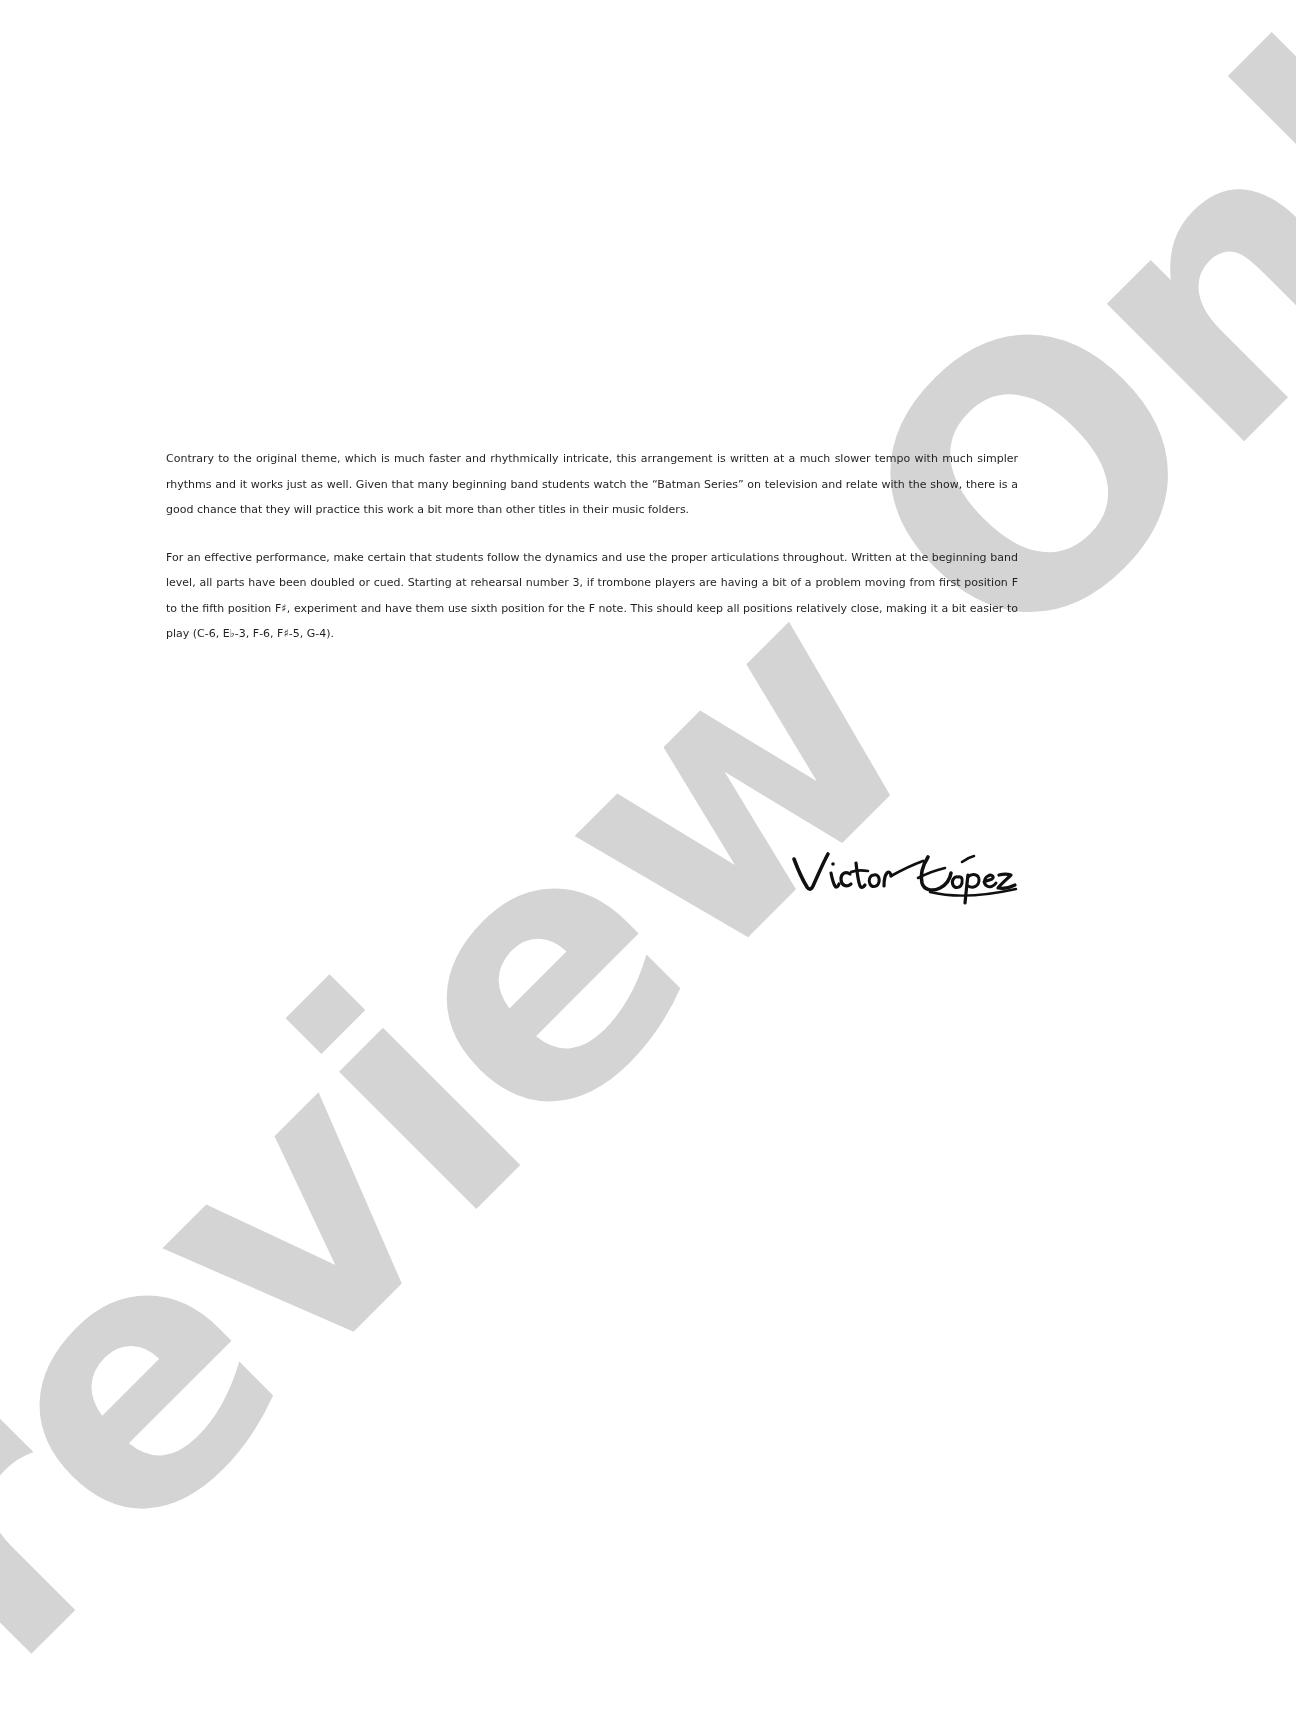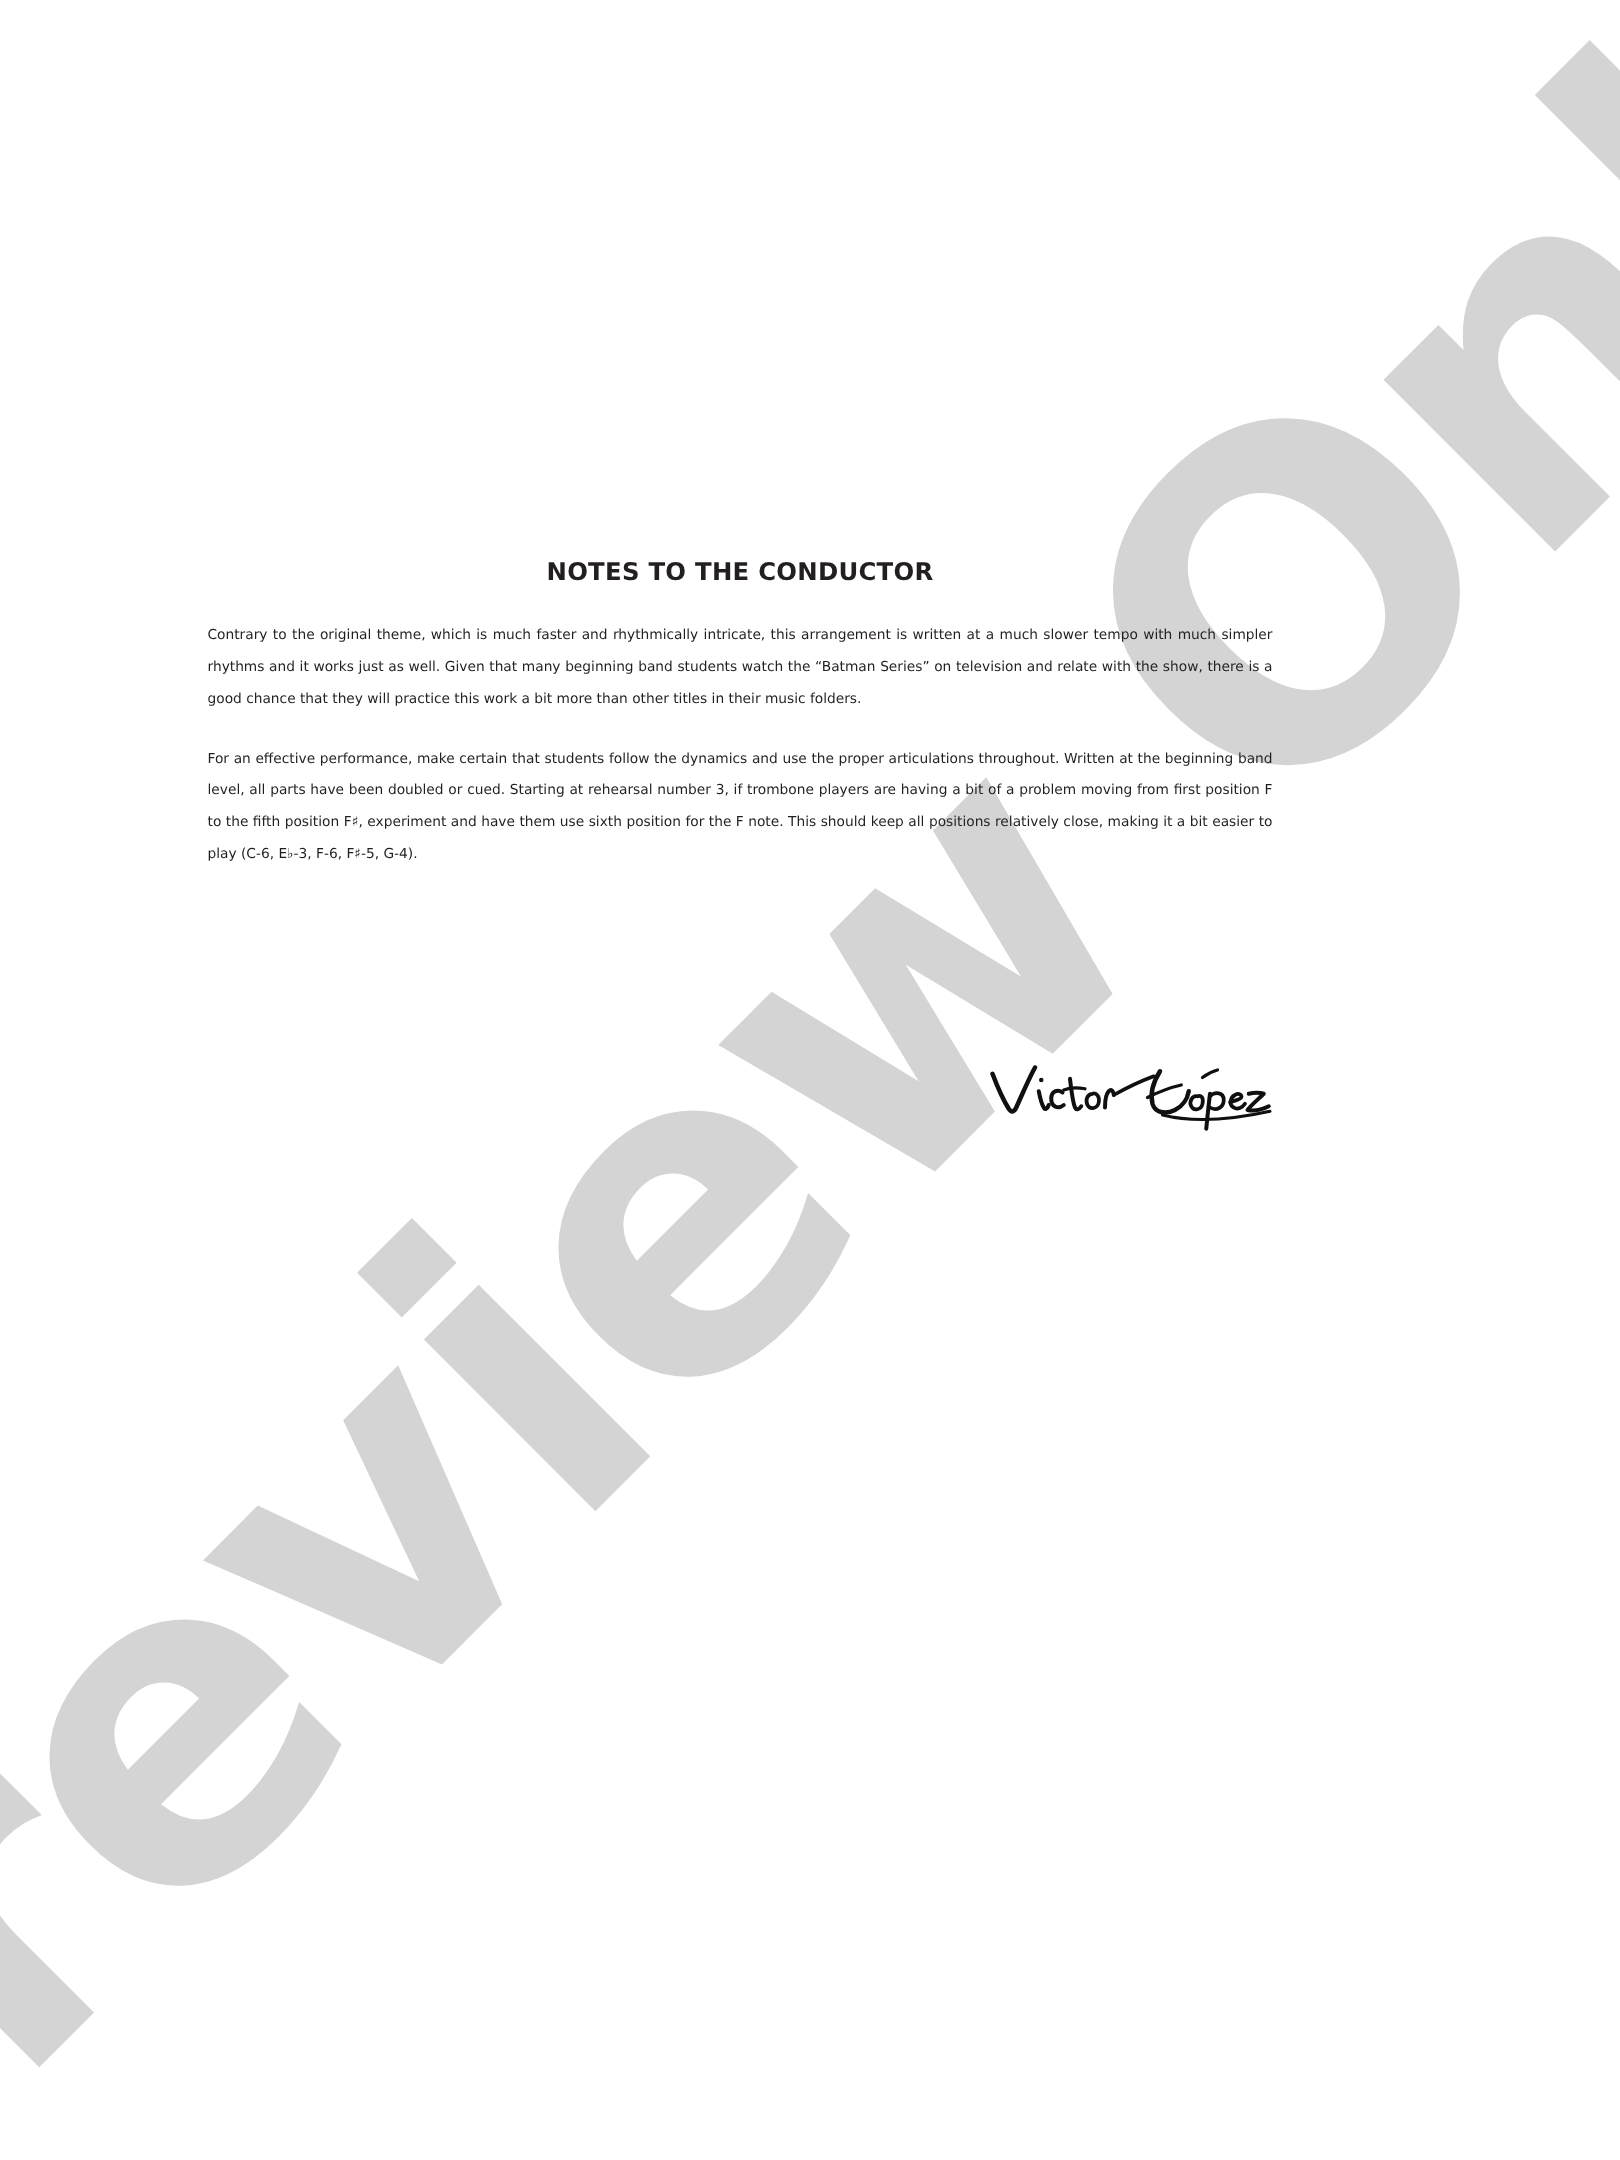--- a/index.html
+++ b/index.html
@@ -93,21 +93,20 @@
 <body>
 
 <div id="page">
 
   <div id="watermark">
     <div class="wm-text">Preview Only</div>
   </div>
 
   <div id="content">
 
-    <h1 id="doc-title">NOTES TO THE CONDUCTOR</h1>
 
     <p class="para">Contrary to the original theme, which is much faster and rhythmically intricate, this arrangement is written at a much slower tempo with much simpler rhythms and it works just as well. Given that many beginning band students watch the “Batman Series” on television and relate with the show, there is a good chance that they will practice this work a bit more than other titles in their music folders.</p>
 
     <p class="para">For an effective performance, make certain that students follow the dynamics and use the proper articulations throughout. Written at the beginning band level, all parts have been doubled or cued. Starting at rehearsal number 3, if trombone players are having a bit of a problem moving from first position F to the fifth position F♯, experiment and have them use sixth position for the F note. This should keep all positions relatively close, making it a bit easier to play (C-6, E♭-3, F-6, F♯-5, G-4).</p>
 
 
 
   </div>
 
   <div id="signature-block">

